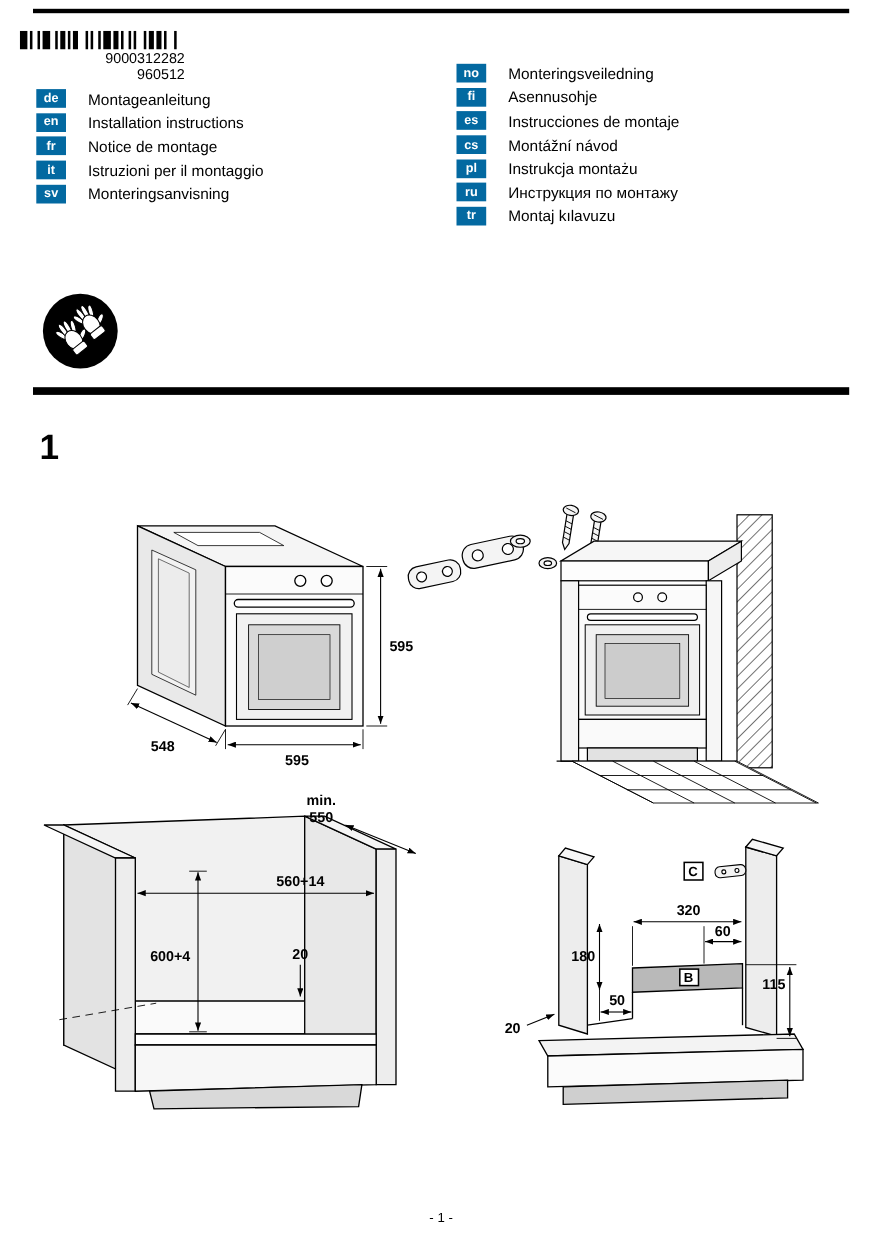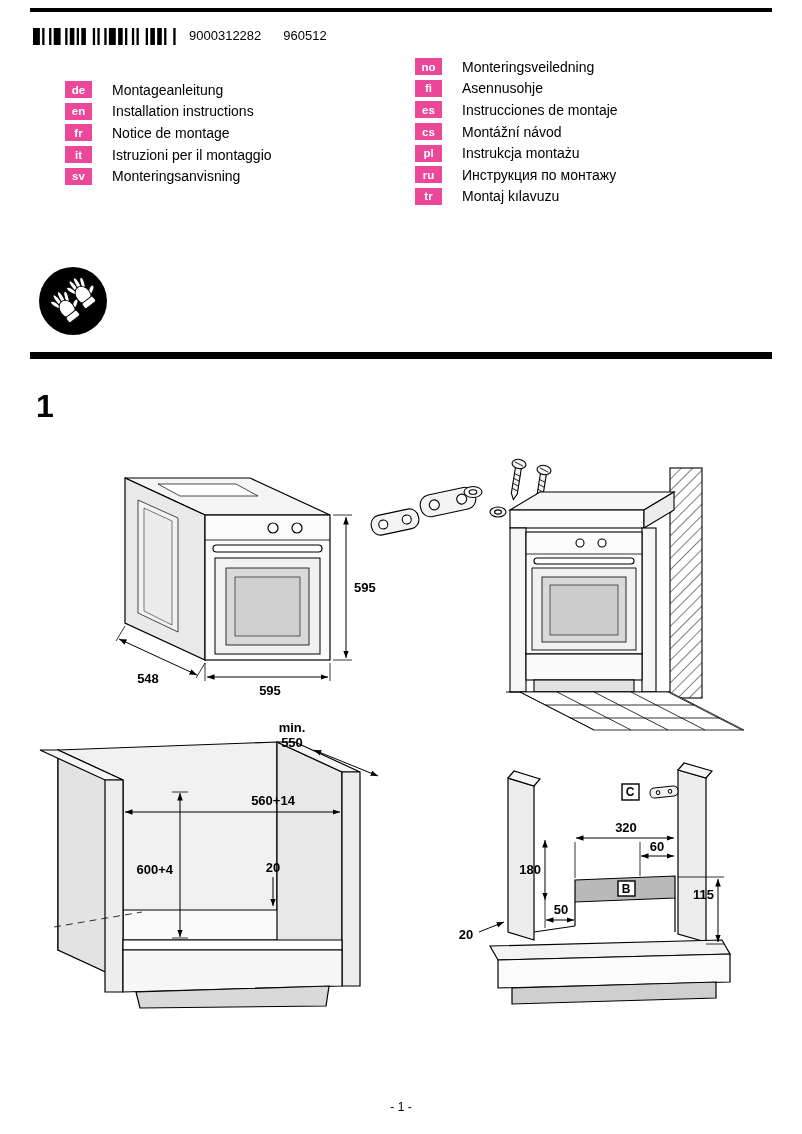--- a/index.html
+++ b/index.html
@@ -3,31 +3,31 @@
 <meta charset="utf-8">
 <style>
   * { margin:0; padding:0; box-sizing:border-box; }
   html,body { background:#fff; }
   body { width:802px; height:1134px; font-family:"Liberation Sans", sans-serif; color:#000; }
   .page { position:relative; width:802px; height:1134px; background:#fff; overflow:hidden; }
 
   .topbar { position:absolute; left:30px; top:8px; width:742px; height:4px; background:#000; }
   .divider { position:absolute; left:30px; top:352px; width:742px; height:7px; background:#000; }
 
-  .barcode-row { position:absolute; left:33px; top:28px; display:flex; align-items:flex-start; }
+  .barcode-row { position:absolute; left:18px; top:28px; display:flex; align-items:flex-end;flex-direction:column; }
   #barcode rect { fill:#000; }
   .bc-num { font-size:13px; }
   .bc-num.first { margin-left:6px; }
   .bc-num.second { margin-left:22px; }
 
   .lang-col { position:absolute; }
-  .col-left { left:33px; top:79px;margin-left:32px; }
+  .col-left { left:33px; top:79px; }
   .col-right { left:415px; top:56px; }
   .lang-row { display:flex; align-items:center; height:21.6px; }
-  .lang-code { width:27px; height:17px; background:#ec4899; color:#fff; font-size:11.5px;
+  .lang-code { width:27px; height:17px; background:#0369a1; color:#fff; font-size:11.5px;
                font-weight:bold; display:flex; align-items:center; justify-content:center; }
   .lang-title { margin-left:20px; font-size:14px; font-weight:normal; white-space:nowrap; }
 
   .gloves { position:absolute; left:36px; top:264px; }
 
   .fig-number { position:absolute; left:36px; top:388px; font-size:32px; font-weight:bold; }
 
   .diagram { position:absolute; left:30px; top:440px; }
   .dim  { stroke:#000; stroke-width:1; fill:none; }
   .thin { stroke:#000; stroke-width:0.8; fill:none; }

